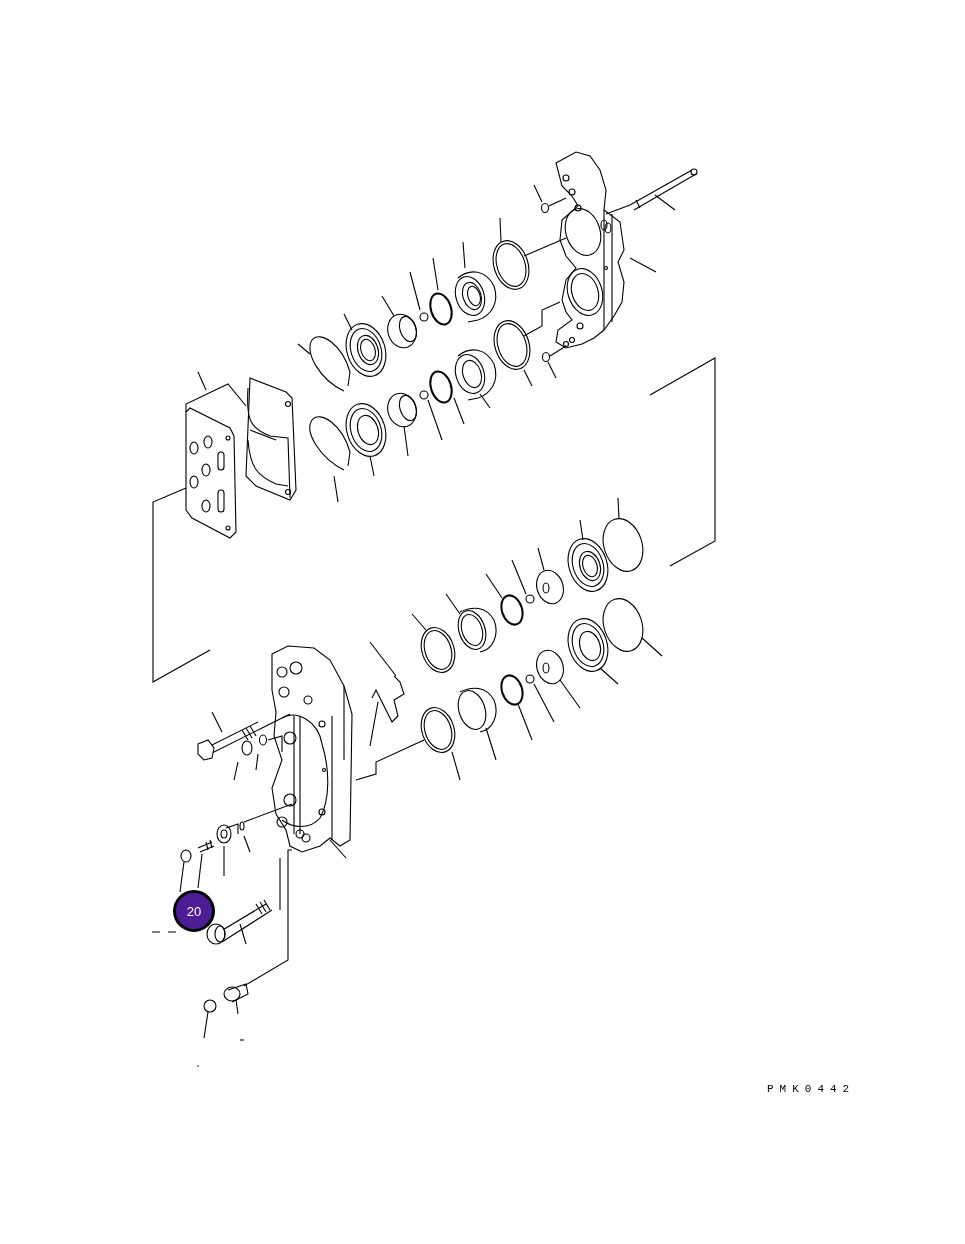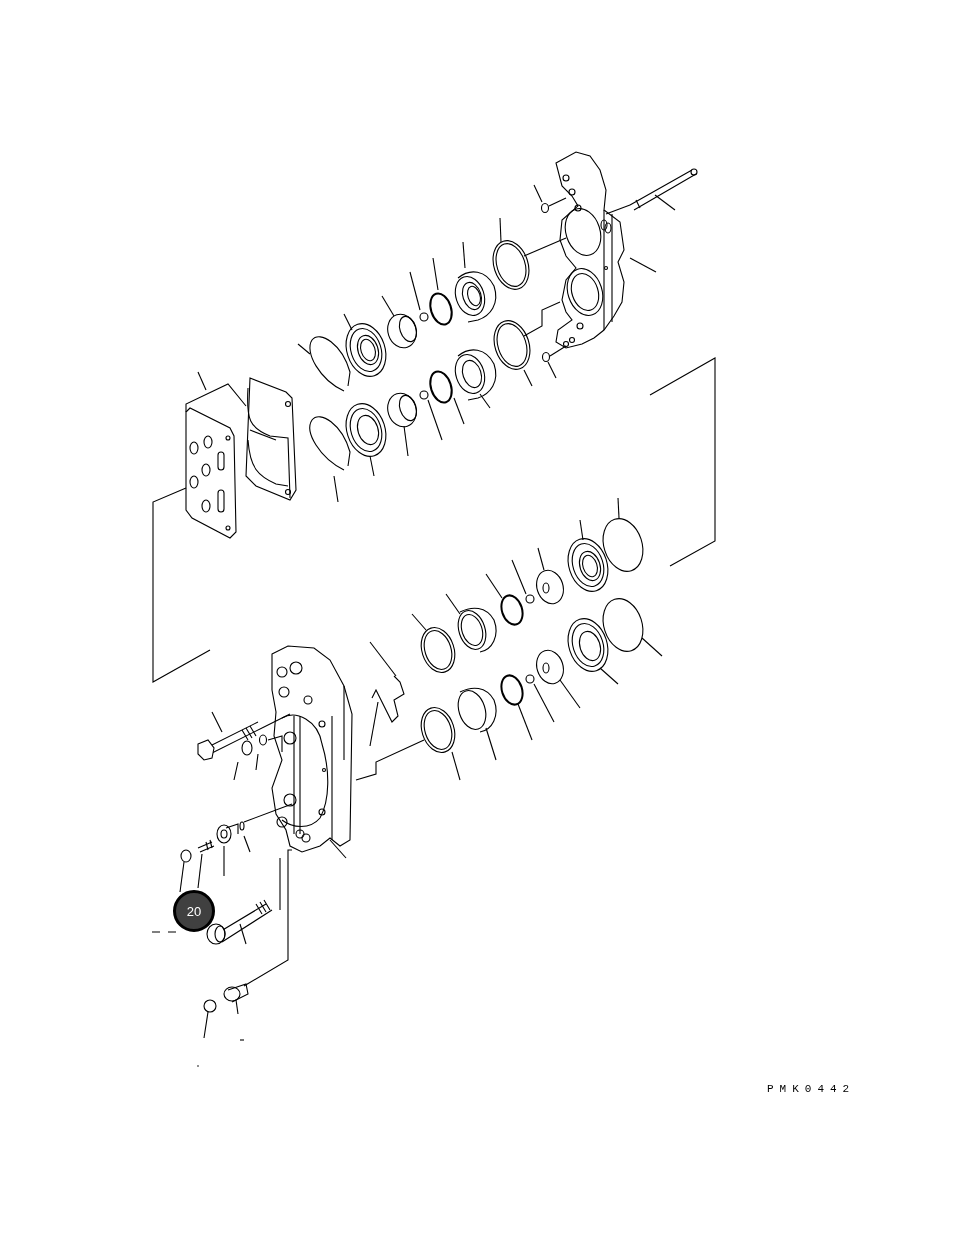--- a/index.html
+++ b/index.html
@@ -250,17 +250,17 @@
     <ellipse class="lf" cx="232" cy="994" rx="8" ry="7"></ellipse>
     <path class="ln" d="M228,990 L246,984 L248,994 L232,1002"></path>
     <path class="ln" d="M236,1000 L238,1014"></path>
     <ellipse class="lf" cx="210" cy="1006" rx="6" ry="6"></ellipse>
     <path class="ln" d="M208,1012 L204,1038"></path>
     <path class="ln" d="M240,1040 L244,1040"></path>
     <circle cx="198" cy="1066" r="0.8" fill="#000"></circle>
   </g>
 </svg>
 
-<div class="callout" style="left:173px; top:890px; background:#404040;">
+<div class="callout" style="left:173px; top:890px; background:#4c1d95;">
   <span>20</span>
 </div>
 
 <div class="drawing-code" style="left:746px; top:1083px;">PMK0442</div>
 
 </body></html>

